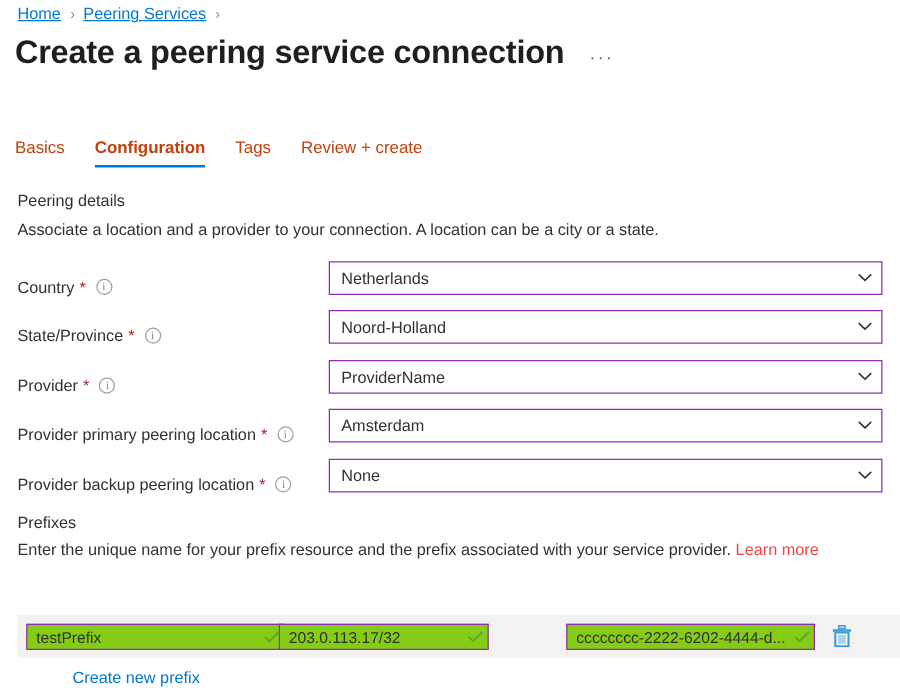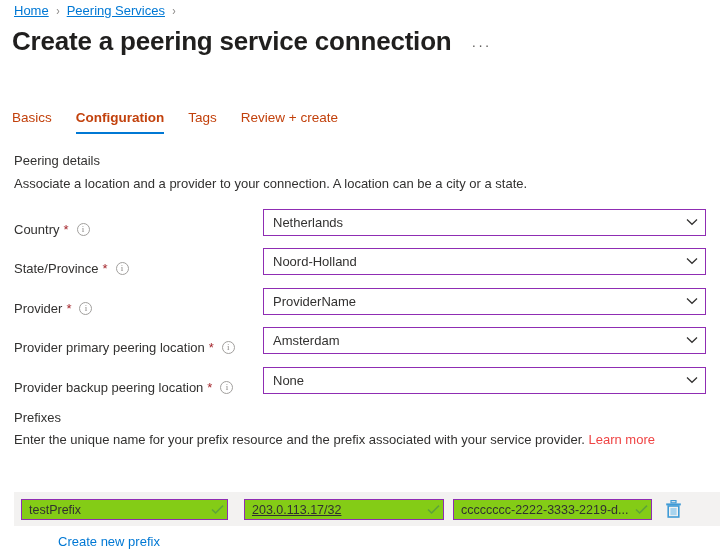--- a/index.html
+++ b/index.html
@@ -259,31 +259,31 @@
 
   <div class="pf-input" style="left:21px; width:207px;">
     <span class="pf-val">testPrefix</span>
     <span class="check-icon">
       <svg width="13" height="11" viewBox="0 0 13 11">
           <path d="M1 5.5 L4.6 9 L12 1.6" stroke="#5ea33a" stroke-width="1.5" fill="none"></path>
         </svg>
     </span>
   </div>
 
-  <div class="pf-input" style="left:244px; width:200px;text-decoration:underline;">
+  <div class="pf-input" style="left:223px; width:168px;">
     <span class="pf-val">203.0.113.17/32</span>
     <span class="check-icon">
       <svg width="13" height="11" viewBox="0 0 13 11">
           <path d="M1 5.5 L4.6 9 L12 1.6" stroke="#5ea33a" stroke-width="1.5" fill="none"></path>
         </svg>
     </span>
   </div>
 
   <div class="pf-input" style="left:453px; width:199px;">
-    <span class="pf-val">cccccccc-2222-3333-2219-d...</span>
+    <span class="pf-val">cccccccc-2222-6202-4444-d...</span>
     <span class="check-icon">
       <svg width="13" height="11" viewBox="0 0 13 11">
           <path d="M1 5.5 L4.6 9 L12 1.6" stroke="#5ea33a" stroke-width="1.5" fill="none"></path>
         </svg>
     </span>
   </div>
 
   <button class="trash-btn">
     <span>
       <svg width="17" height="18" viewBox="0 0 17 18">

